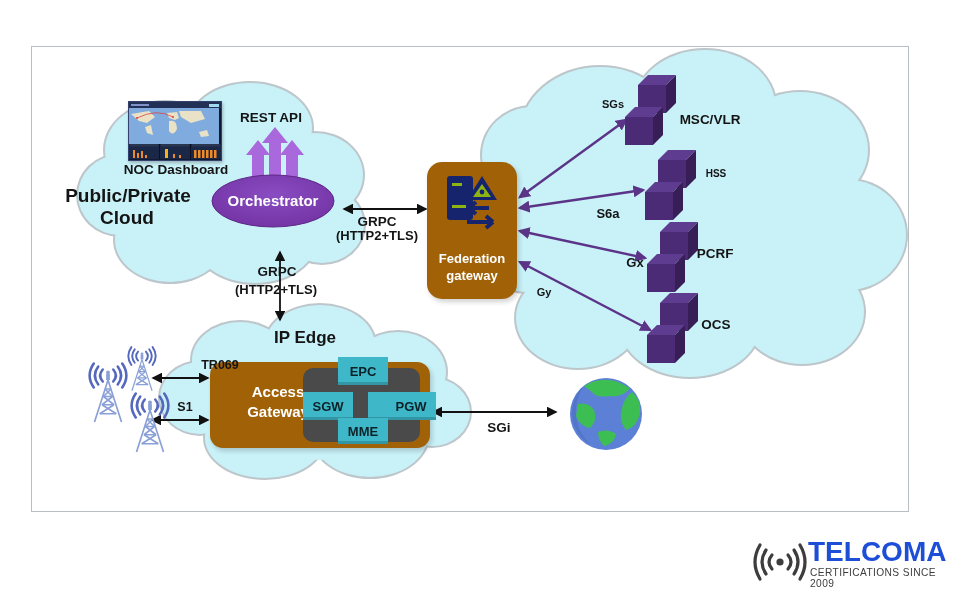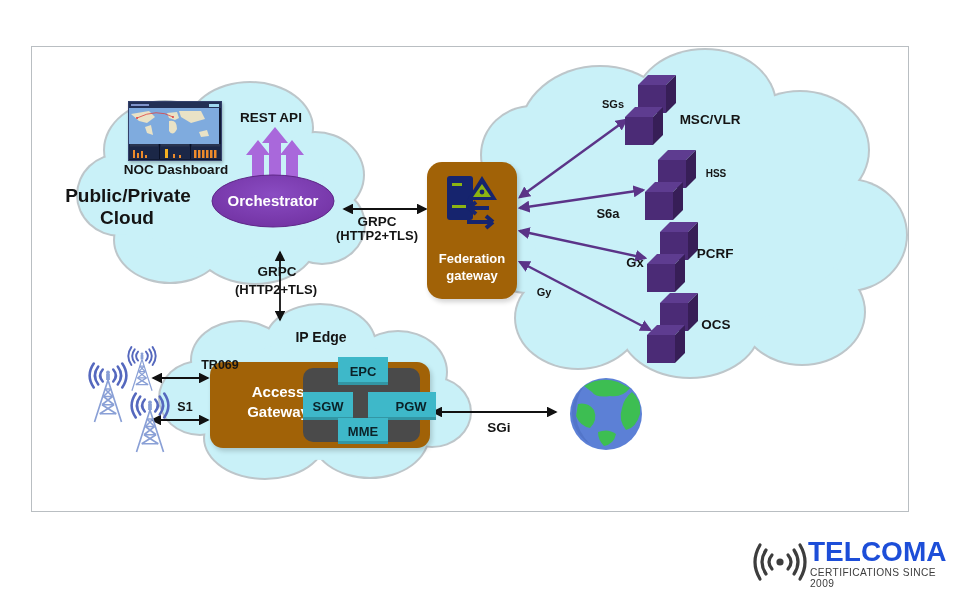--- a/index.html
+++ b/index.html
@@ -299,20 +299,20 @@
   <div class="lbl" style="left:613px;top:104px;font-size:11px;">SGs</div>
   <div class="lbl" style="left:608px;top:214px;font-size:13px;">S6a</div>
   <div class="lbl" style="left:600px;top:263px;font-size:13px;margin-left:35px;">Gx</div>
   <div class="lbl" style="left:544px;top:292px;font-size:11px;">Gy</div>
 
   <div class="lbl" style="left:710px;top:120px;font-size:13.5px;">MSC/VLR</div>
   <div class="lbl" style="left:716px;top:173px;font-size:10px;">HSS</div>
   <div class="lbl" style="left:715px;top:254px;font-size:13.5px;">PCRF</div>
   <div class="lbl" style="left:716px;top:325px;font-size:13.5px;">OCS</div>
 
-  <div class="lbl" style="left:305px;top:338px;font-size:14px;margin-left:16px;">IP Edge</div>
+  <div class="lbl" style="left:305px;top:338px;font-size:17px;">IP Edge</div>
   <div class="lbl" style="left:184px;top:366px;font-size:12.5px;margin-left:36px;">TR069</div>
   <div class="lbl" style="left:185px;top:408px;font-size:12.5px;">S1</div>
   <div class="lbl" style="left:499px;top:428px;font-size:13.5px;">SGi</div>
 
   <div id="logo-name">TELCOMA</div>
   <div id="logo-tag">CERTIFICATIONS SINCE 2009</div>
 </div>
 
 </body></html>

